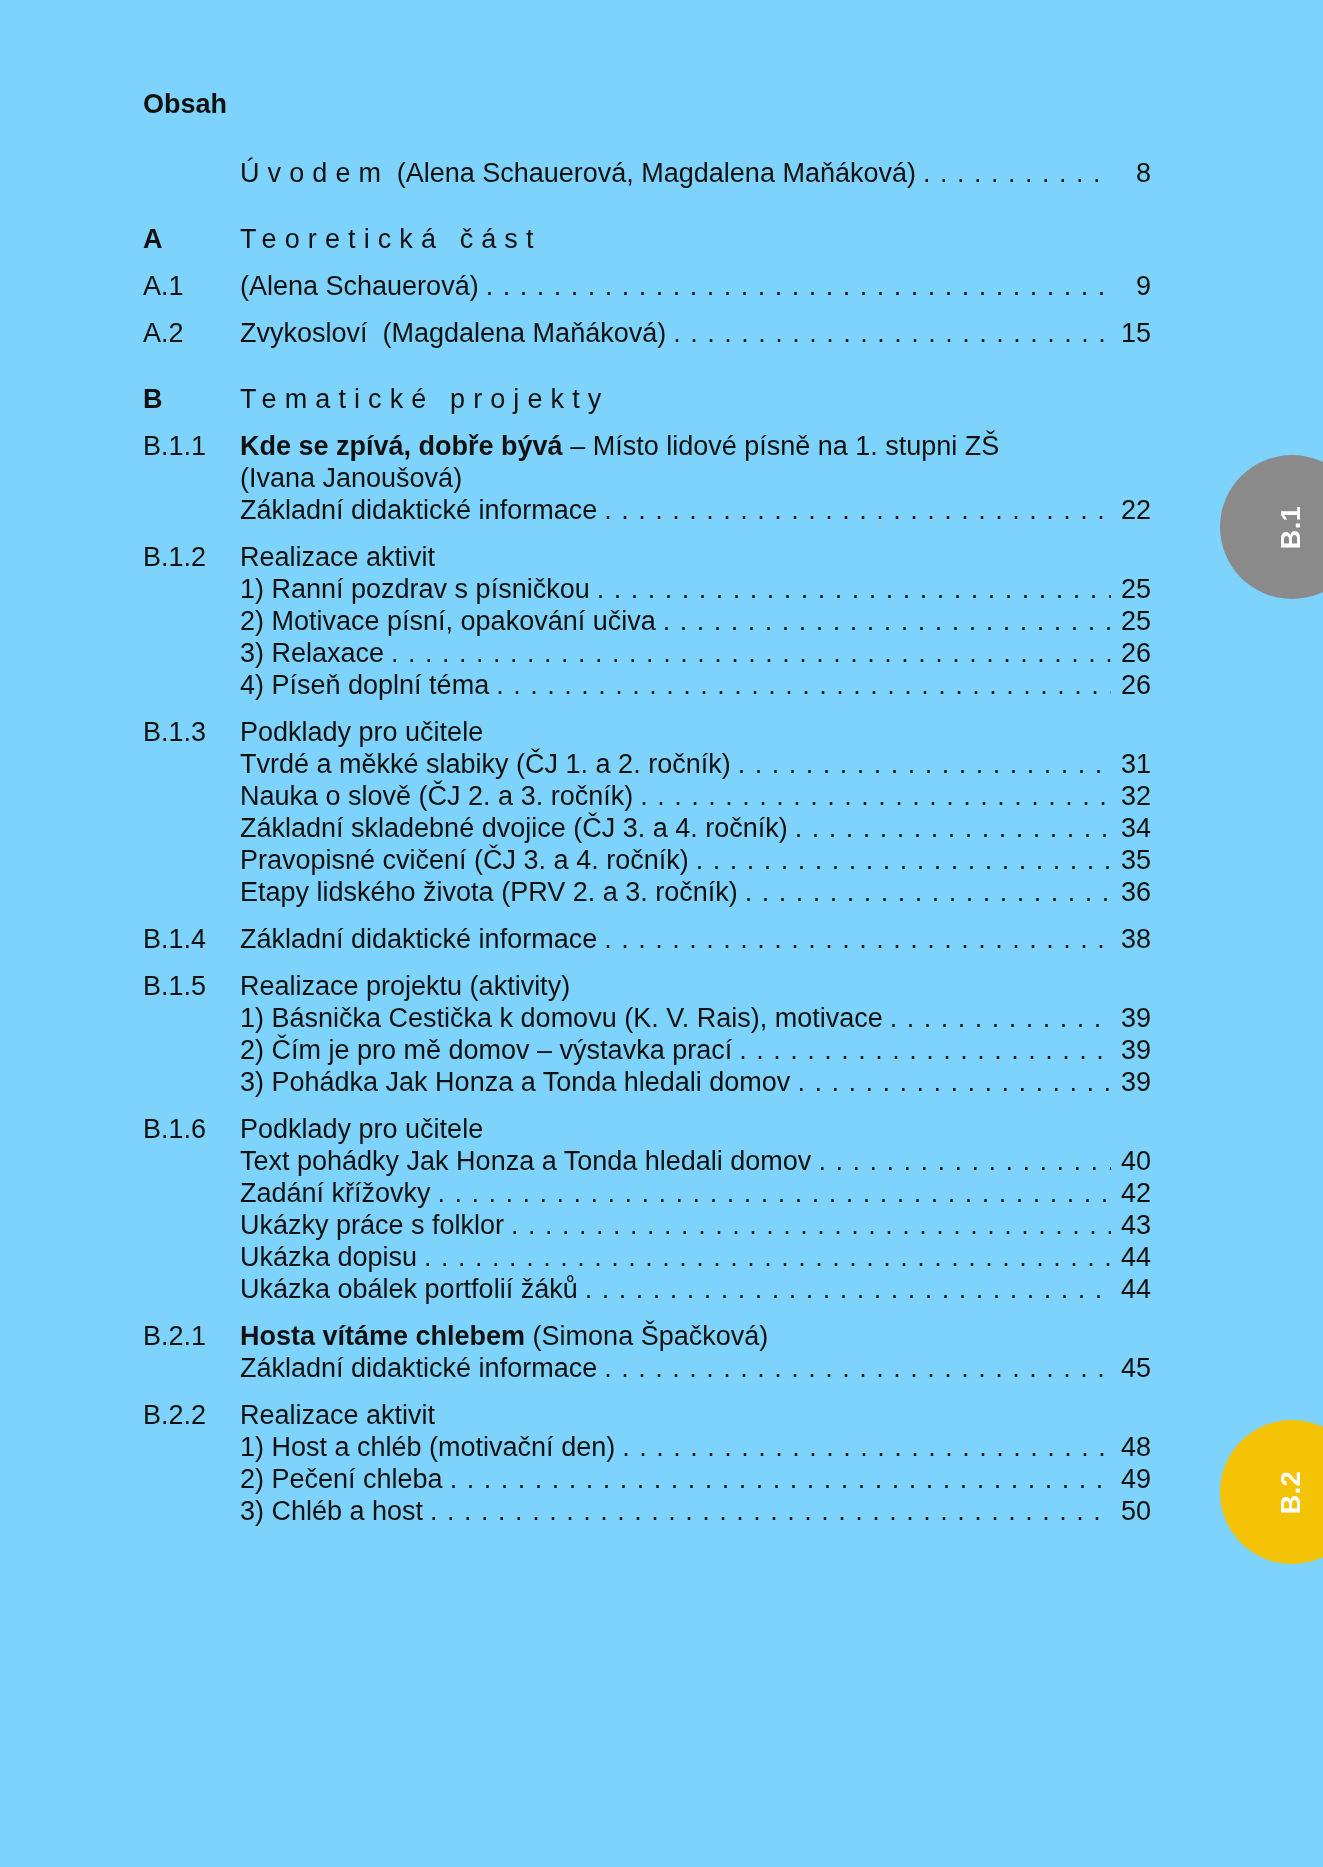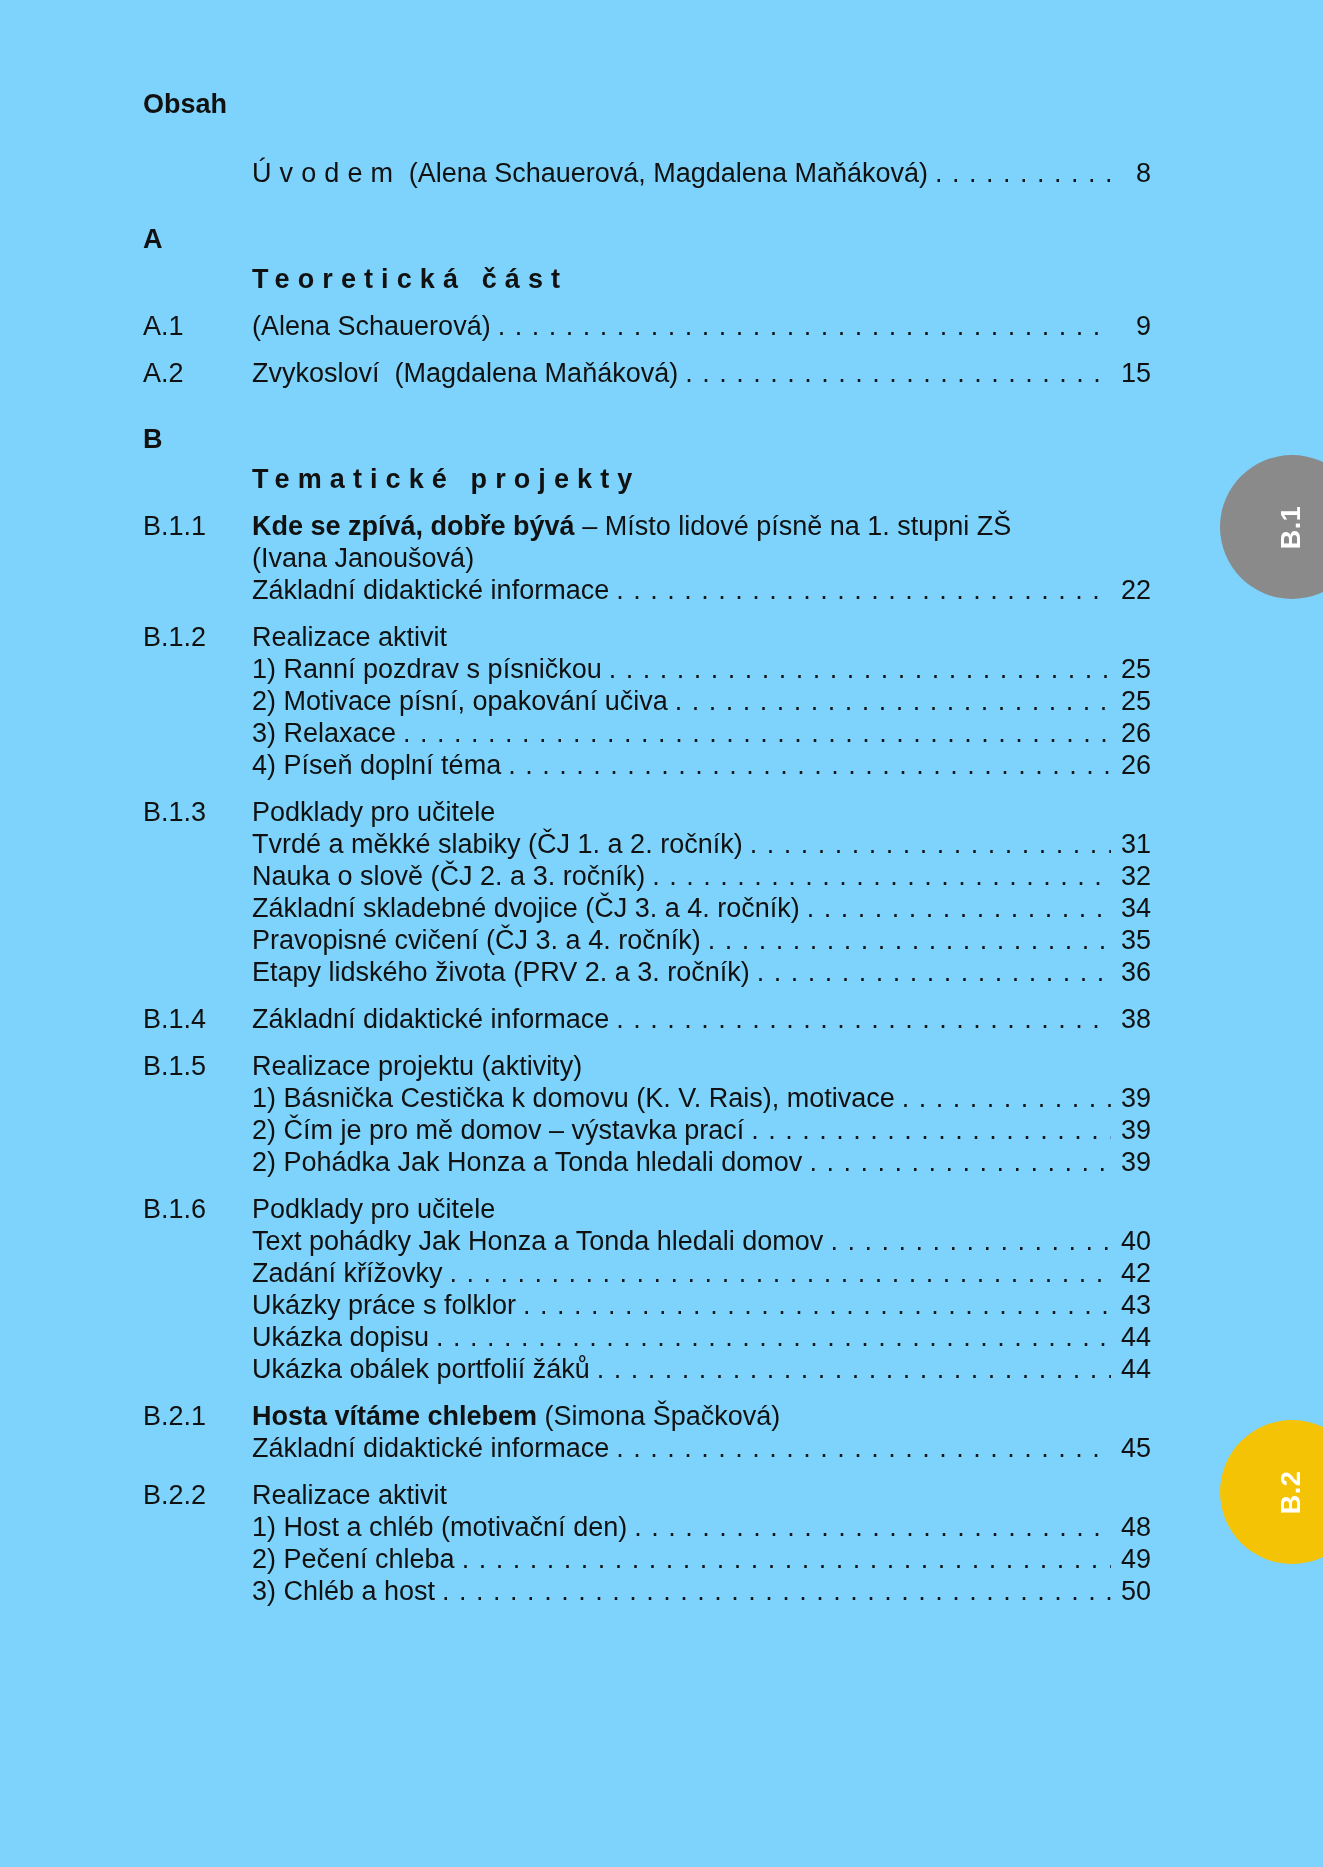--- a/index.html
+++ b/index.html
@@ -19,38 +19,37 @@
     width:1008px;
   }
   .title{
     font-size:27px;line-height:32px;font-weight:700;
     margin:0 0 37px 0;
     white-space:pre;
   }
   .entry{
     display:flex;
     margin-top:15px;
-    gap:12px;
   }
   .entry--section{margin-top:34px;}
   .label{
     flex:0 0 97px;
     font-size:27px;line-height:32px;
     white-space:pre;
   }
   .entry--section .label{font-weight:700;}
   .lines{flex:1 1 auto;min-width:0;}
   .line{
     display:flex;
     align-items:baseline;
     font-size:27px;line-height:32px;
   }
   .line span{white-space:pre;}
   .spaced{letter-spacing:0.30em;}
-  .entry--section .spaced{font-weight:700;margin-top:40px;}
+  .entry--section .spaced{font-weight:400;}
   .bold{font-weight:700;}
   .dots{
     flex:1 1 0px;
     min-width:18px;
     overflow:hidden;
     margin:0 4px 0 7px;
     word-spacing:2px;
     color:#161616;
   }
   .pg{
@@ -238,21 +237,21 @@
               <span class="txt">1) Básnička Cestička k domovu (K. V. Rais), motivace</span>
               <span class="dots">. . . . . . . . . . . . . . . . . . . . . . . . . . . . . . . . . . . . . . . . . . . . . . . . . . . . . . . . . . . . . . . . . . . . . . . . . . . . . . . . . . . . . . . . . . </span>
               <span class="pg">39</span>
             </div>
             <div class="line">
               <span class="txt">2) Čím je pro mě domov – výstavka prací</span>
               <span class="dots">. . . . . . . . . . . . . . . . . . . . . . . . . . . . . . . . . . . . . . . . . . . . . . . . . . . . . . . . . . . . . . . . . . . . . . . . . . . . . . . . . . . . . . . . . . </span>
               <span class="pg">39</span>
             </div>
             <div class="line">
-              <span class="txt">2) Pohádka Jak Honza a Tonda hledali domov</span>
+              <span class="txt">3) Pohádka Jak Honza a Tonda hledali domov</span>
               <span class="dots">. . . . . . . . . . . . . . . . . . . . . . . . . . . . . . . . . . . . . . . . . . . . . . . . . . . . . . . . . . . . . . . . . . . . . . . . . . . . . . . . . . . . . . . . . . </span>
               <span class="pg">39</span>
             </div>
           </div>
   </div>
 
   <div class="entry">
     <span class="label">B.1.6</span>
     <div class="lines">
             <div class="line">

